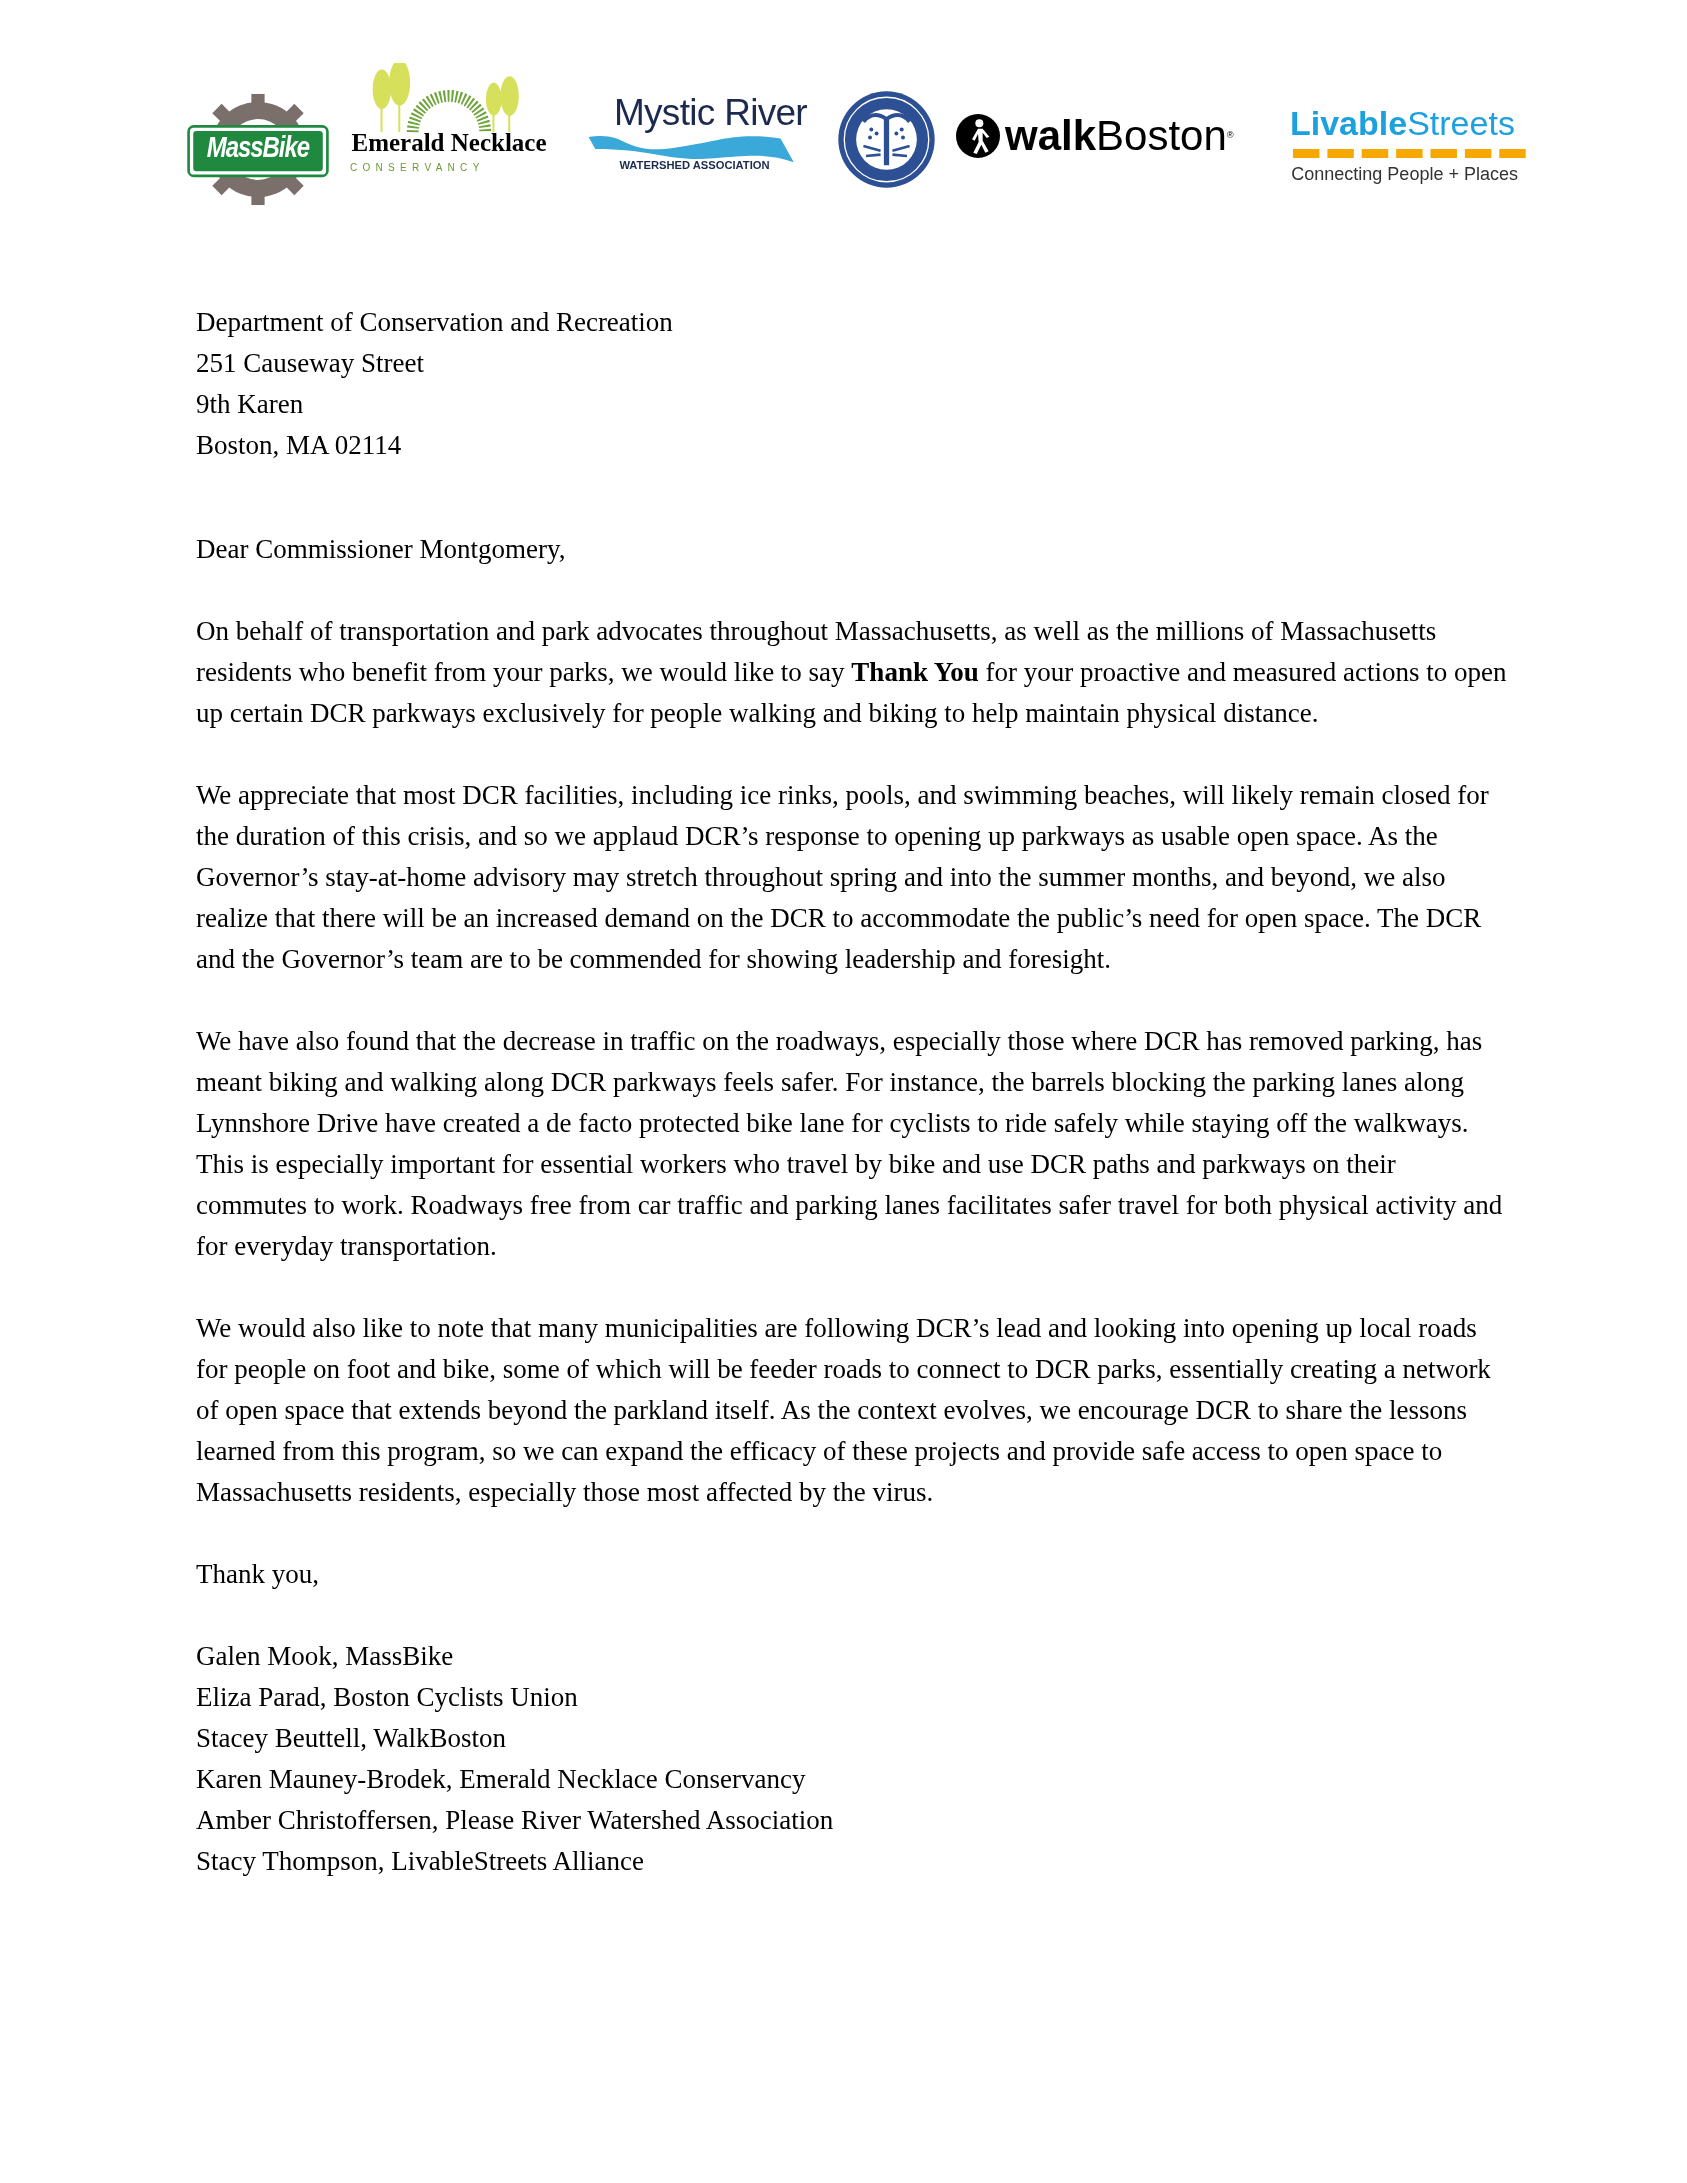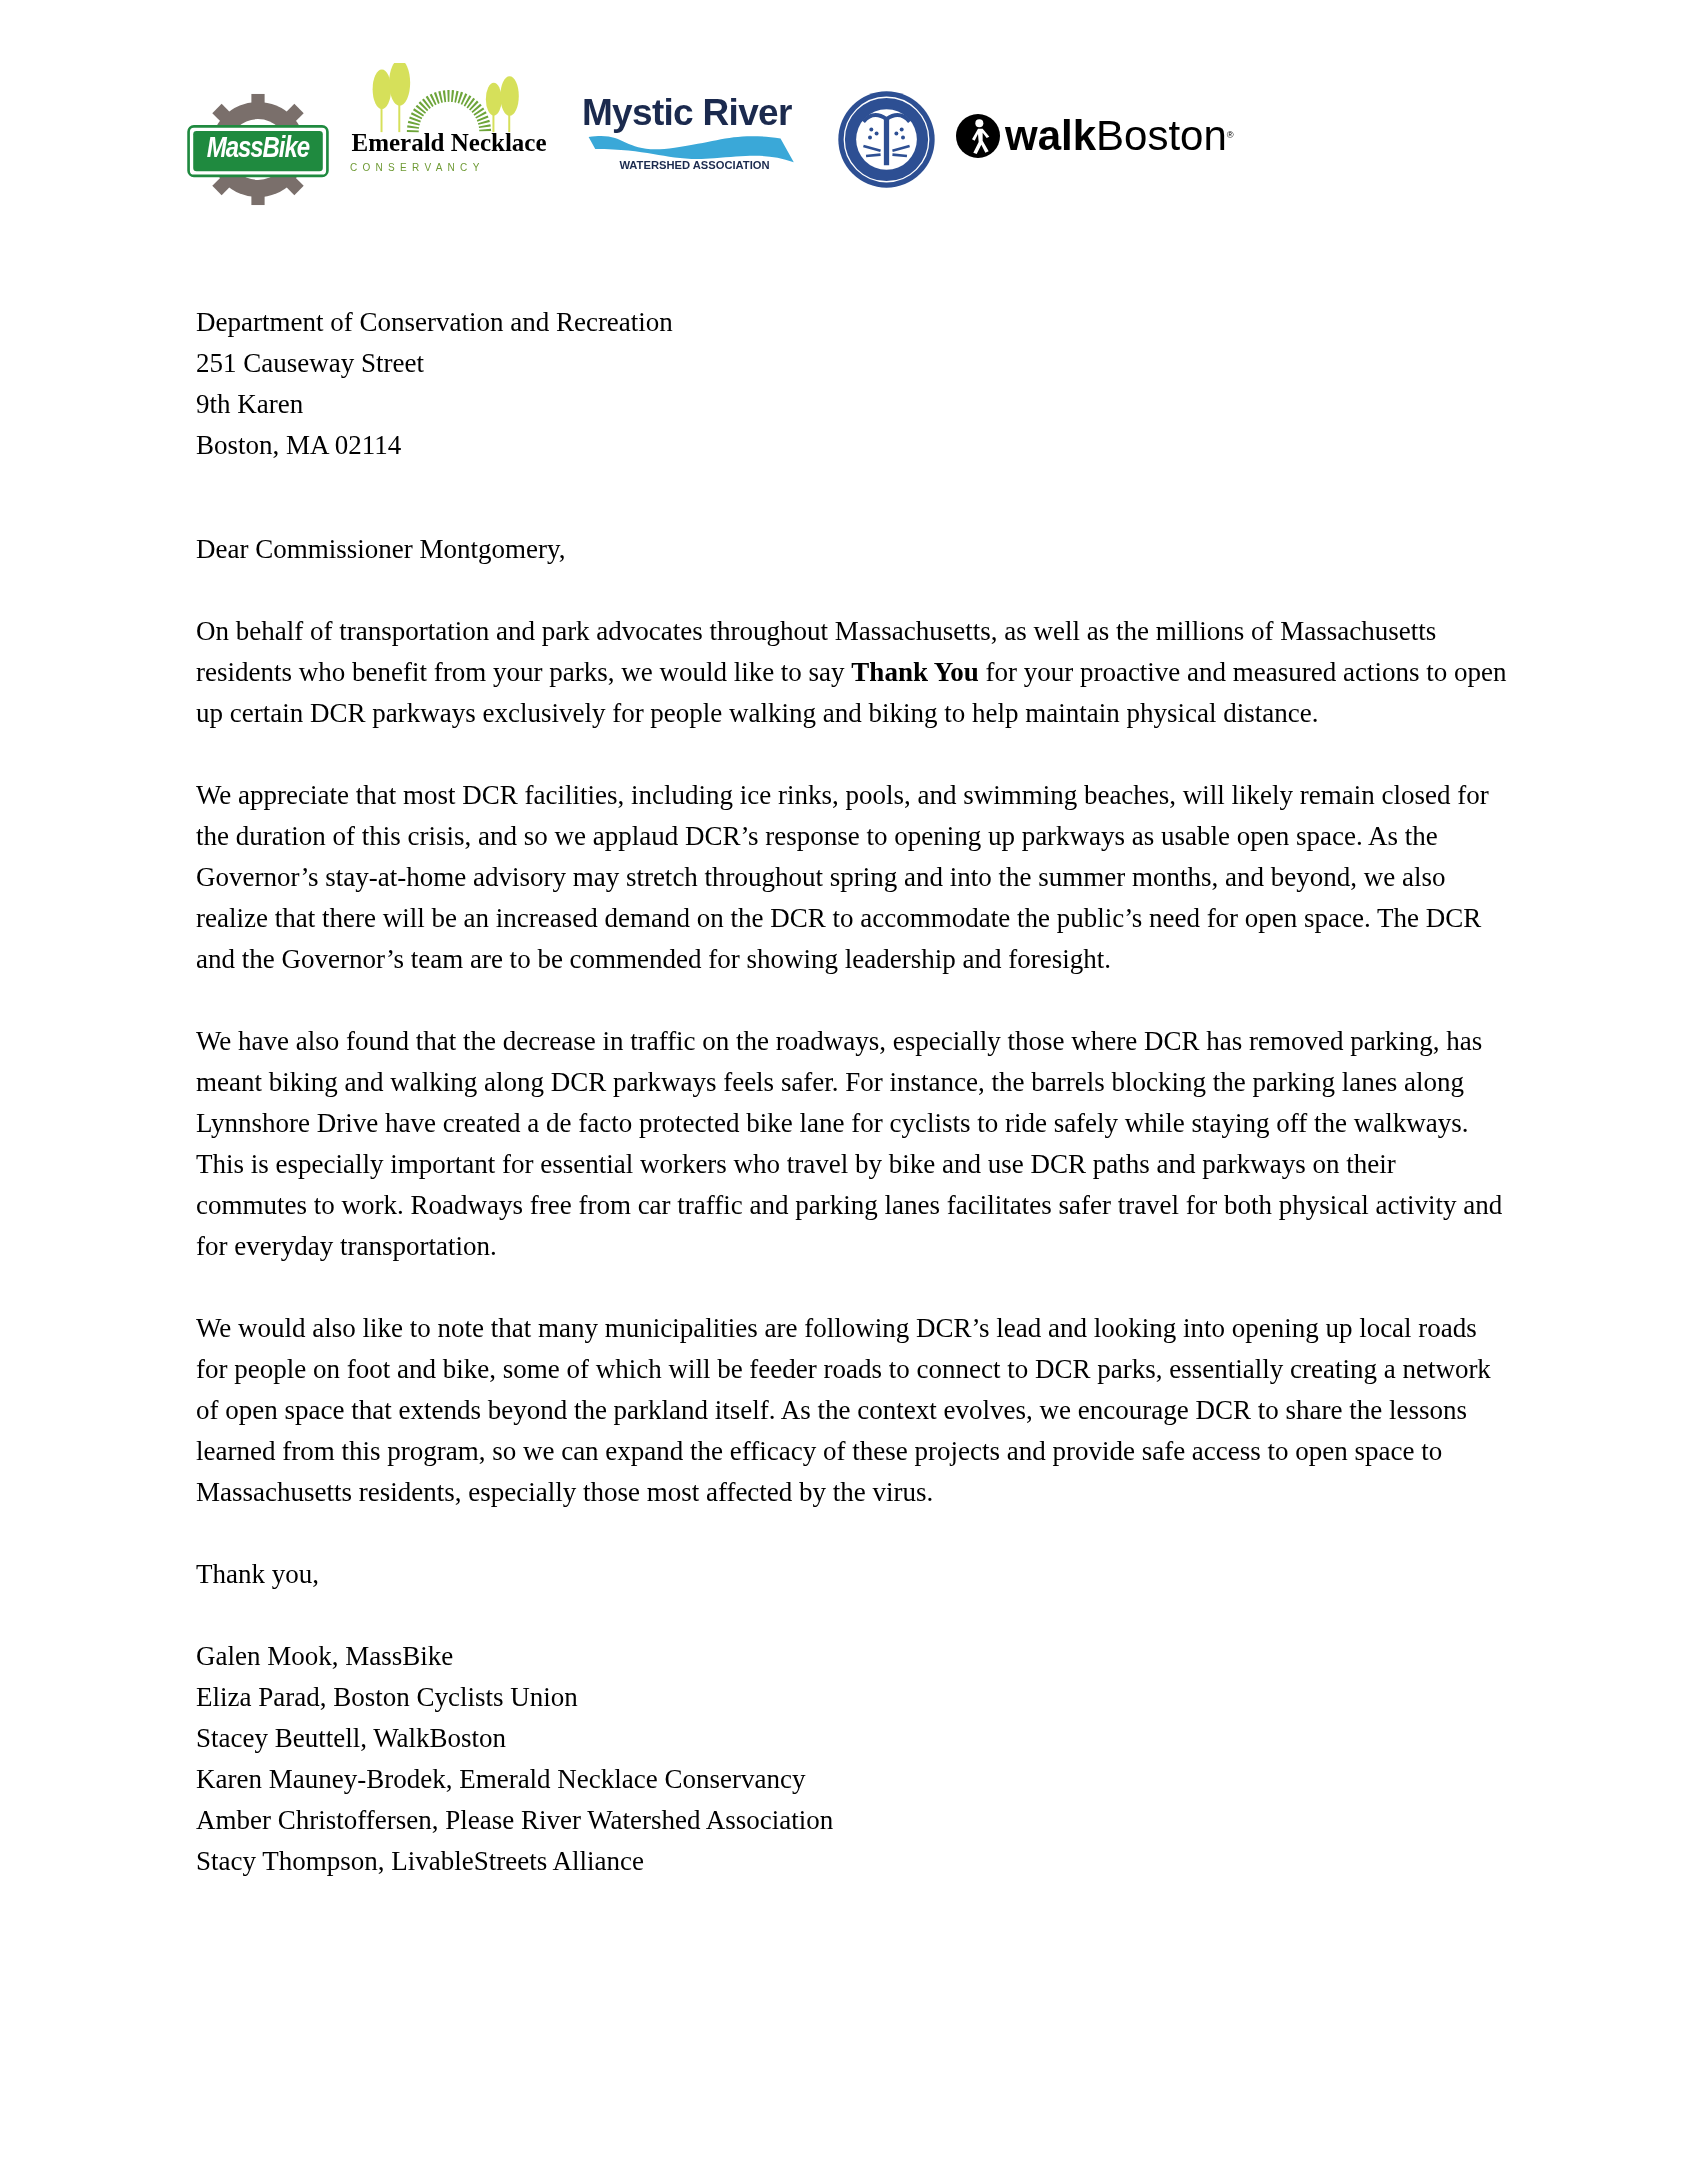--- a/index.html
+++ b/index.html
@@ -52,21 +52,21 @@
       <ellipse cx="218" cy="55" rx="12" ry="25" fill="#d6e05a"></ellipse>
         <rect x="216" y="75" width="3" height="30" fill="#d6e05a"></rect>
       <ellipse cx="242" cy="50" rx="14" ry="30" fill="#d6e05a"></ellipse>
         <rect x="240" y="75" width="3" height="30" fill="#d6e05a"></rect>
     </svg>
     <div class="serif" style="position:absolute; left:0; top:66px; width:198px; text-align:center; color:#000000; font-size:25px; font-weight:bold;">Emerald Necklace</div>
     <div class="sans" style="position:absolute; left:0; top:99px; width:198px; text-align:left; color:#6e9a34; font-size:10px; letter-spacing:5.3px;">CONSERVANCY</div>
   </div>
 
   <div class="logo" style="left:397px; top:30px; width:225px; height:93px;">
-    <div class="sans" style="position:absolute; left:0; top:0; width:225px; text-align:left; color:#1b2a4e; font-size:37px; font-weight:bold; letter-spacing:-0.7px; line-height:40px;">Mystic River</div>
+    <div class="sans" style="position:absolute; left:0; top:0; width:225px; text-align:right; color:#1b2a4e; font-size:37px; font-weight:normal; letter-spacing:-0.7px; line-height:40px;">Mystic River</div>
     <svg width="225" height="40" viewBox="0 0 340 60" style="position:absolute; left:0; top:36px;">
       <path d="M10 12 C70 2 60 40 140 28 C210 18 230 4 300 14 L320 50 C280 36 250 40 200 44 C130 50 110 30 20 30 Z" fill="#3aa8d8"></path>
     </svg>
     <div class="sans" style="position:absolute; left:0; top:66px; width:225px; text-align:center; color:#1b2a4e; font-size:11.2px; font-weight:bold;">WATERSHED ASSOCIATION</div>
   </div>
 
   <div class="logo" style="left:652px; top:26.5px; width:99px; height:99px;">
     <svg width="99" height="99" viewBox="0 0 150 150">
       <circle cx="75" cy="75" r="73" fill="#2d4f93"></circle>
       <circle cx="75" cy="75" r="64" fill="none" stroke="#fff" stroke-width="2"></circle>
@@ -95,20 +95,37 @@
       <svg width="44" height="44" viewBox="0 0 66 66">
         <circle cx="35" cy="14" r="6" fill="#fff"></circle>
         <path d="M33 22 L24 38 L28 40 L33 30 L34 42 L26 58 L31 60 L38 46 L44 58 L49 56 L40 40 L40 28 L46 36 L50 34 L40 22 Z" fill="#fff"></path>
       </svg>
     </div>
     <div class="sans" style="position:absolute; left:49px; top:0; font-size:42px; line-height:53px; white-space:nowrap; color:#000;">
       <span style="font-weight:bold;">walk</span><span>Boston</span><sup style="font-size:9.3px; vertical-align:top;">®</sup>
     </div>
   </div>
 
+  <div class="logo" style="left:1105px; top:40px; width:251px; height:86px;">
+    <div class="sans" style="position:absolute; left:0; top:0; font-size:34px; line-height:40px; color:#1da1de; white-space:nowrap;">
+      <span style="font-weight:bold;">Livable</span><span>Streets</span>
+    </div>
+    <svg width="238" height="9.3" viewBox="0 0 360 14" style="position:absolute; left:2.6px; top:46px;">
+      <g fill="#f6a800">
+          <rect x="0" y="0" width="40" height="14"></rect>
+          <rect x="52" y="0" width="40" height="14"></rect>
+          <rect x="104" y="0" width="40" height="14"></rect>
+        <rect x="156" y="0" width="40" height="14"></rect>
+          <rect x="208" y="0" width="40" height="14"></rect>
+          <rect x="260" y="0" width="40" height="14"></rect>
+          <rect x="312" y="0" width="40" height="14"></rect>
+        </g>
+    </svg>
+    <div class="sans" style="position:absolute; left:1.3px; top:61px; font-size:18px; color:#333; white-space:nowrap;">Connecting People + Places</div>
+  </div>
 </div>
 
 <div class="letter">
   <p class="addr">
     </p>
     <div>Department of Conservation and Recreation</div>
     <div>251 Causeway Street</div>
     <div>9th Karen</div>
     <div style="margin-bottom:63px;">Boston, MA 02114</div>
   <p></p>

